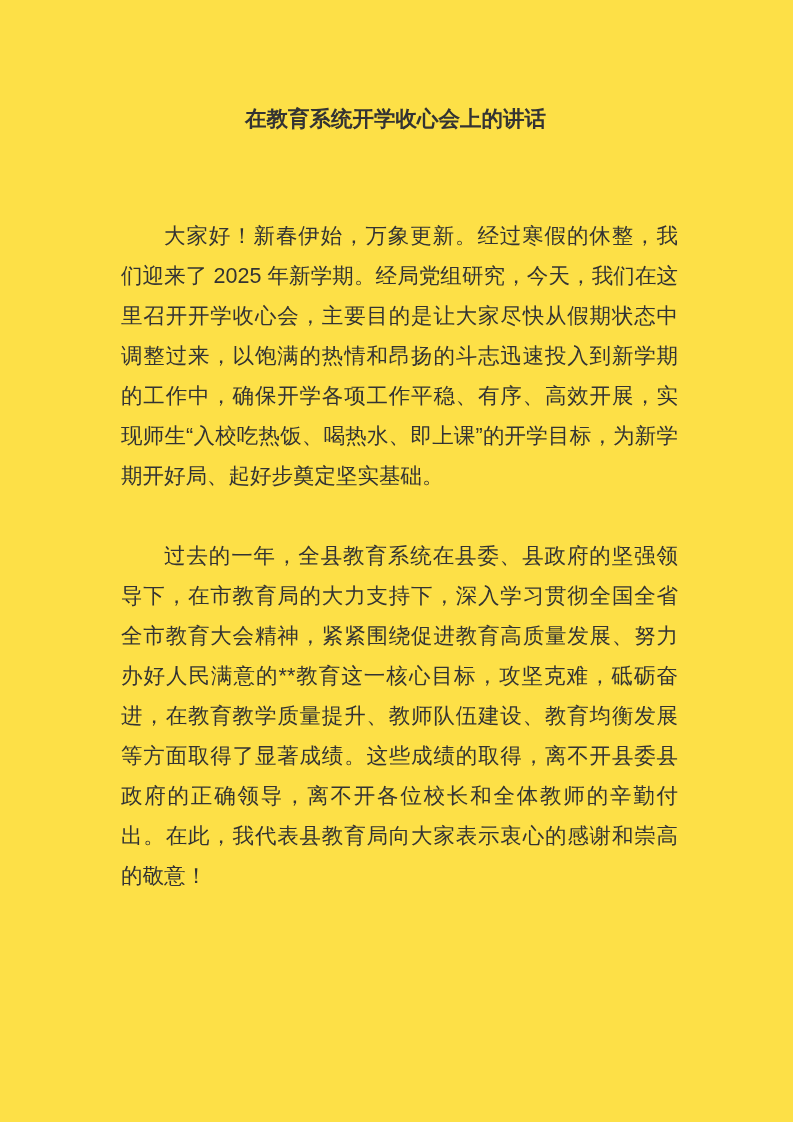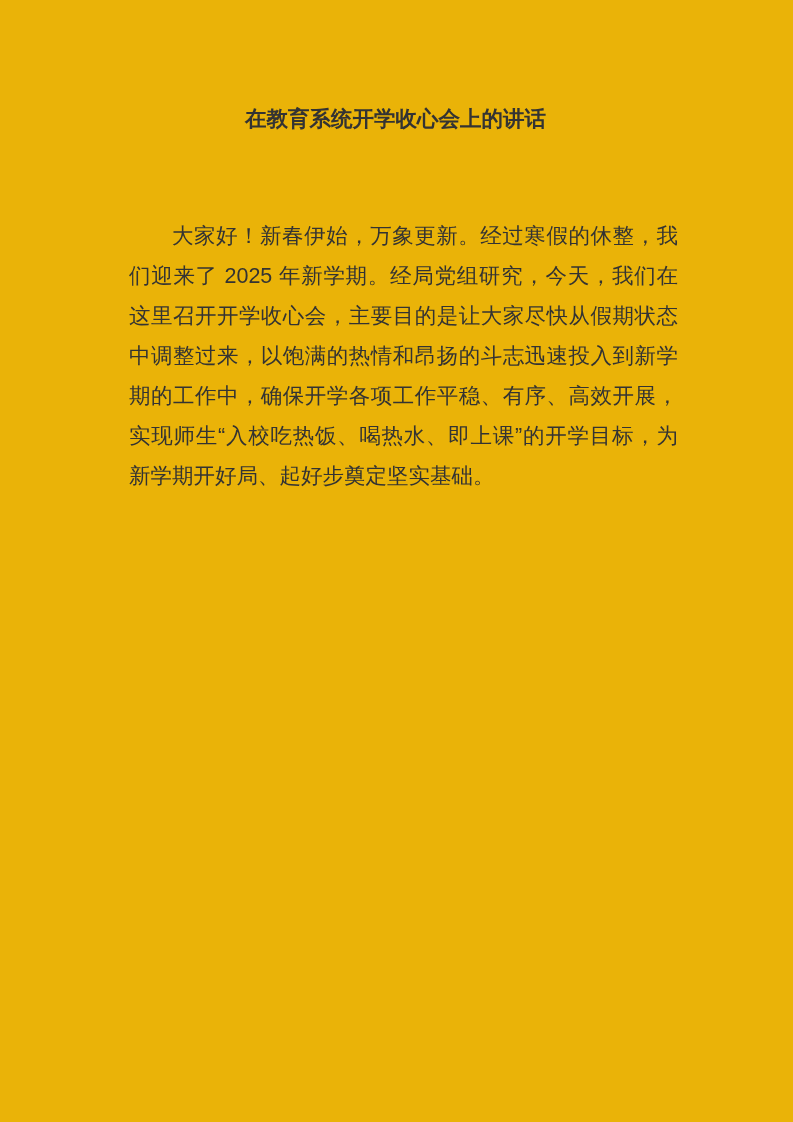--- a/index.html
+++ b/index.html
@@ -11,45 +11,46 @@
     width: 793px;
     height: 1122px;
     overflow: hidden;
     font-family: "Liberation Sans", sans-serif;
   }
   .page {
     box-sizing: border-box;
     width: 793px;
     height: 1122px;
     padding: 99px 115px 0 113px;
-    background: #eab308;
+    background: #fde047;
     color: #333333;
     font-size: 21.5px;
     line-height: 40px;
   }
   .doc-title {
     margin: 0 0 77px 0;
     font-size: 21.5px;
     font-weight: bold;
     text-align: center;
     line-height: 40px;
     color: #333333;
   }
   .salutation {
     margin: 0 0 35px 0;
     text-indent: 2em;
   }
   .para {
-    margin: 0 0 40px 16px;
+    margin: 0 0 40px 8px;
     text-indent: 2em;
     text-align: justify;
   }
 </style>
 </head>
 <body>
 
 <div class="page">
   <h1 class="doc-title">在教育系统开学收心会上的讲话</h1>
 
 
   <p class="para">大家好！新春伊始，万象更新。经过寒假的休整，我们迎来了 2025 年新学期。经局党组研究，今天，我们在这里召开开学收心会，主要目的是让大家尽快从假期状态中调整过来，以饱满的热情和昂扬的斗志迅速投入到新学期的工作中，确保开学各项工作平稳、有序、高效开展，实现师生“入校吃热饭、喝热水、即上课”的开学目标，为新学期开好局、起好步奠定坚实基础。</p>
 
+  <p class="para">过去的一年，全县教育系统在县委、县政府的坚强领导下，在市教育局的大力支持下，深入学习贯彻全国全省全市教育大会精神，紧紧围绕促进教育高质量发展、努力办好人民满意的**教育这一核心目标，攻坚克难，砥砺奋进，在教育教学质量提升、教师队伍建设、教育均衡发展等方面取得了显著成绩。这些成绩的取得，离不开县委县政府的正确领导，离不开各位校长和全体教师的辛勤付出。在此，我代表县教育局向大家表示衷心的感谢和崇高的敬意！</p>
 </div>
 
 </body></html>

